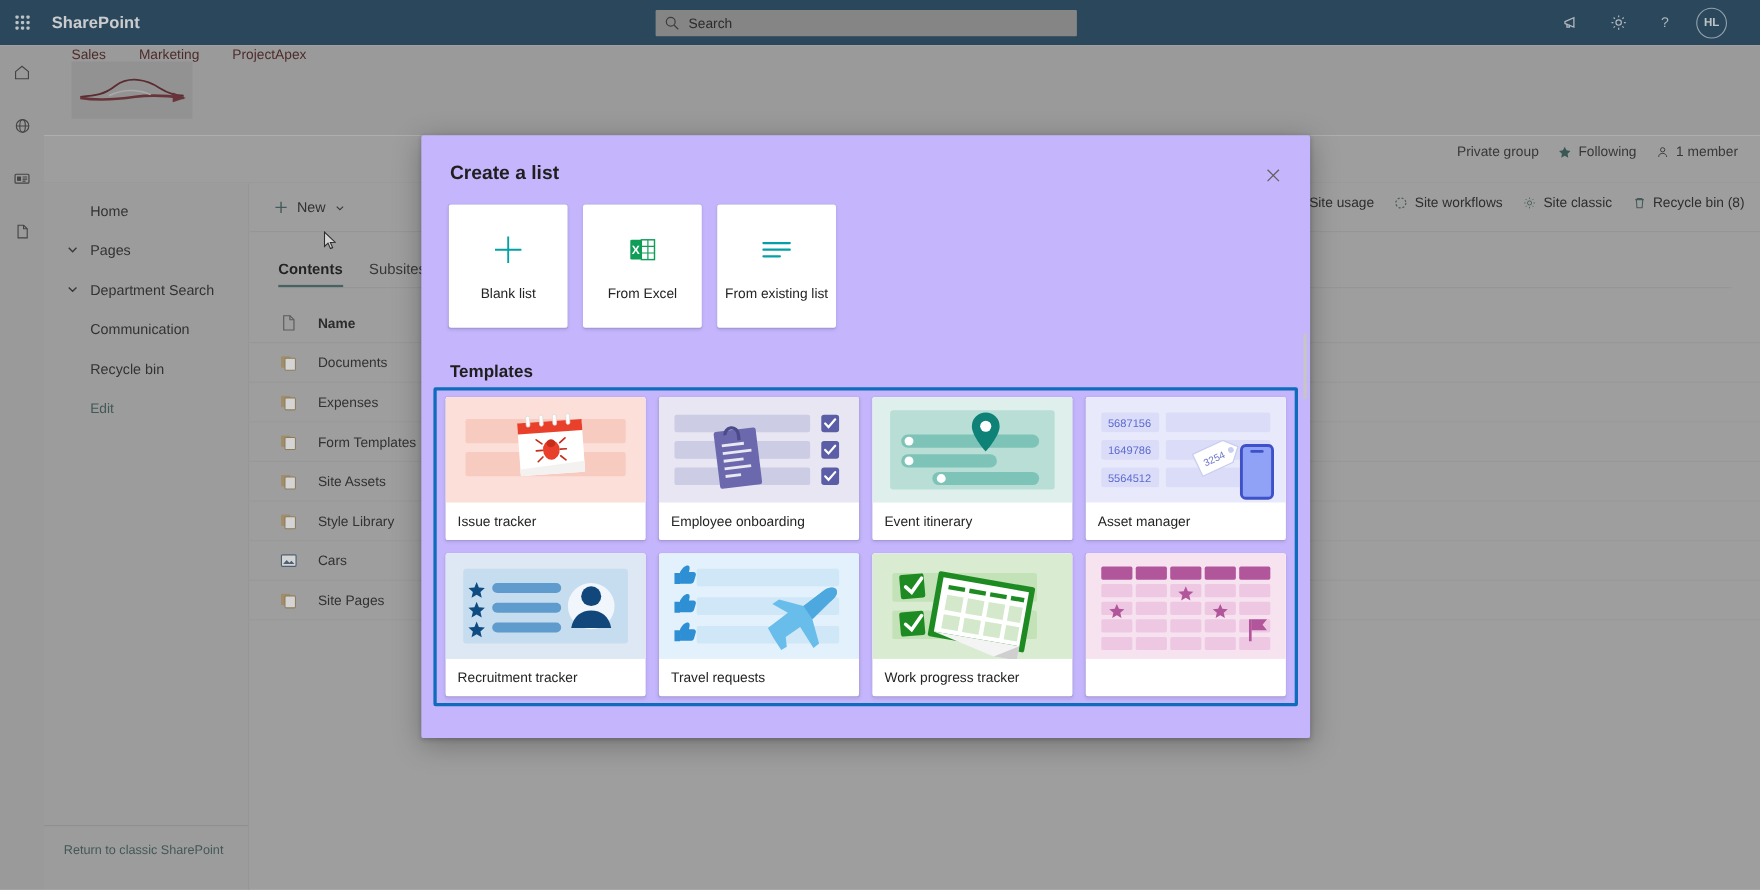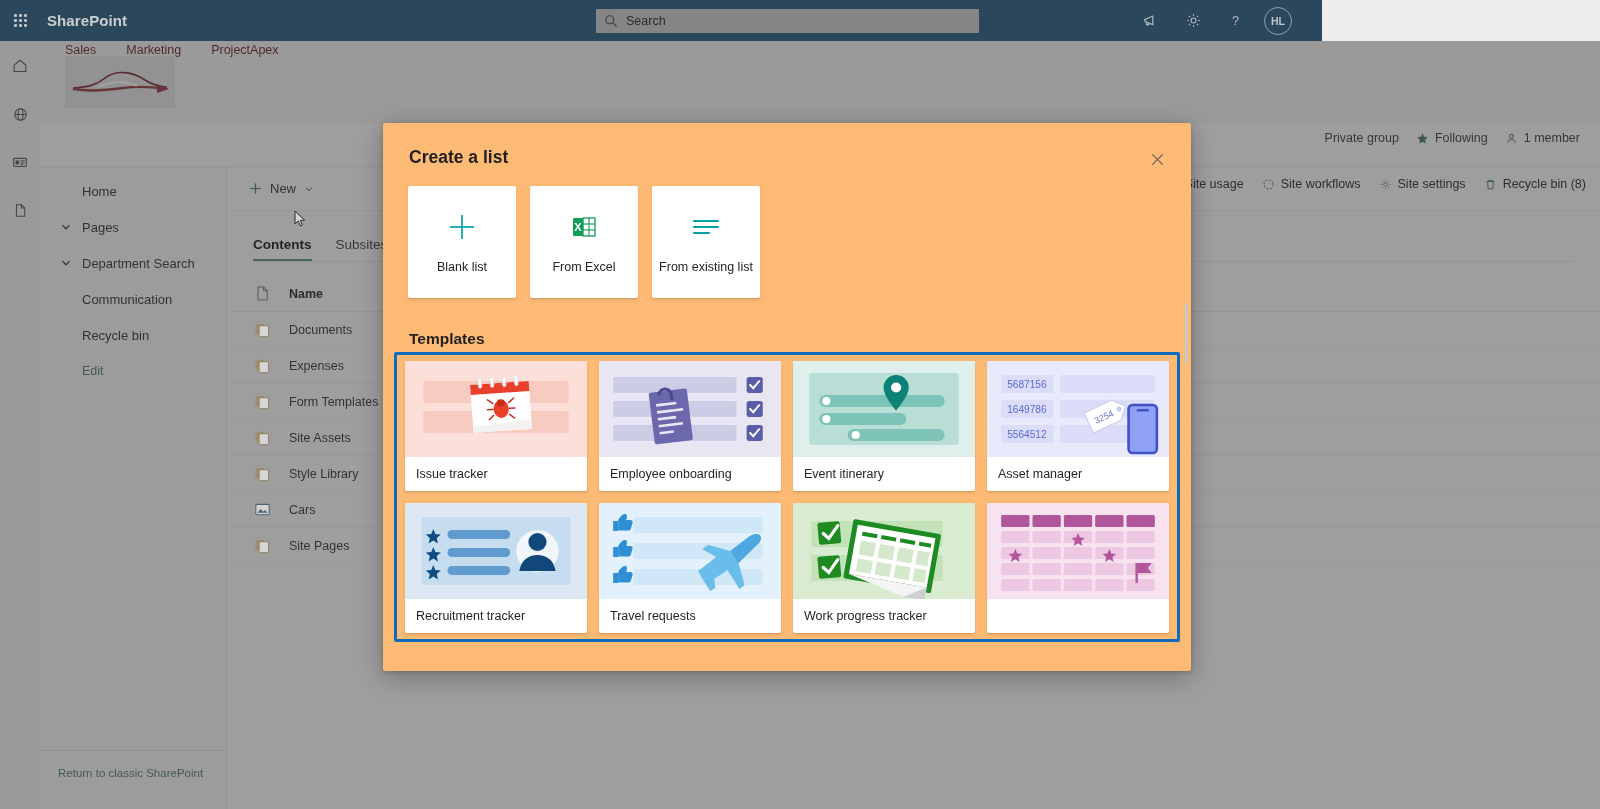--- a/index.html
+++ b/index.html
@@ -10,21 +10,21 @@
     background: #f3f2f1;
   }
   #root { position: relative; width: 1600px; height: 809px; }
 
   
   .page { position: absolute; inset: 0; }
   .dim { filter: grayscale(0.55) brightness(0.88) contrast(0.92); }
 
   
   .suitebar {
-    position: absolute; top: 0; left: 0; width: 1322px; height: 41px;
+    position: absolute; top: 0; left: 0; width: 1600px; height: 41px;
     background: #03558e; display: flex; align-items: center; color: #fff;
   }
   .waffle { width: 40px; height: 41px; display: flex; align-items: center; justify-content: center; }
   .waffle-grid { display: grid; grid-template-columns: repeat(3, 3px); grid-gap: 2px; }
   .waffle-grid i { width: 3px; height: 3px; background: #dfe9f2; border-radius: 1px; display: block; }
   .suite-title { font-size: 15px; font-weight: 600; letter-spacing: .1px; margin-left: 7px; color: #f2f6fa; }
   .search-wrap {
     position: absolute; left: 596px; top: 9px; width: 383px; height: 24px;
     background: #9b9b9b; display: flex; align-items: center; padding: 0 8px; border-radius: 1px;
   }
@@ -76,21 +76,21 @@
   .tabs-rule { margin: 0 26px; height: 1px; background: #aeaeae; }
   .list-head { display: flex; align-items: center; height: 36px; padding-left: 26px; font-size: 12.5px; font-weight: 600; color: #2b2b2b; border-bottom: 1px solid #b2b2b2; }
   .list-row { display: flex; align-items: center; height: 36px; padding-left: 26px; font-size: 12.5px; color: #333; border-bottom: 1px solid #b4b4b4; }
   .li-ico { width: 19px; height: 19px; margin-right: 17px; flex: none; }
   .cursor { position: absolute; left: 294px; top: 210px; width: 12px; height: 18px; }
 
   
   .backdrop { position: absolute; inset: 0; background: rgba(0,0,0,0.02); }
   .dialog {
     position: absolute; left: 383px; top: 123px; width: 808px; height: 548px;
-    background: #fdba74; border-radius: 2px;
+    background: #c4b5fd; border-radius: 2px;
     box-shadow: 0 6px 26px rgba(0,0,0,.28), 0 1px 4px rgba(0,0,0,.18);
   }
   .dlg-title { position: absolute; left: 26px; top: 24px; font-size: 17.5px; font-weight: 600; color: #201f1e; }
   .dlg-close { position: absolute; right: 18px; top: 20px; width: 32px; height: 32px; display: flex; align-items: center; justify-content: center; color: #605e5c; }
 
   .create-row { position: absolute; left: 25px; top: 63px; display: flex; gap: 14px; }
   .create-card {
     width: 108px; height: 112px; background: #fff; border-radius: 2px;
     box-shadow: 0 1.6px 3.6px rgba(0,0,0,.10), 0 0.3px 0.9px rgba(0,0,0,.09);
     display: flex; flex-direction: column; align-items: center; justify-content: center; gap: 16px;
@@ -289,21 +289,21 @@
             <svg width="13" height="13" viewBox="0 0 16 16" fill="none" stroke="#2c6f68" stroke-width="1.3" stroke-dasharray="2.4 2">
                 <circle cx="8" cy="8" r="5.6"></circle>
               </svg>
             <span>Site workflows</span>
           </span>
           <span class="itm">
             <svg width="13" height="13" viewBox="0 0 20 20" fill="none" stroke="#2c6f68" stroke-width="1.25">
                 <circle cx="10" cy="10" r="2.9"></circle>
                 <path d="M10 2.4v2M10 15.6v2M17.6 10h-2M4.4 10h-2M15.4 4.6l-1.4 1.4M6 14l-1.4 1.4M15.4 15.4L14 14M6 6 4.6 4.6"></path>
               </svg>
-            <span>Site settings</span>
+            <span>Site classic</span>
           </span>
           <span class="itm">
             <svg width="13" height="13" viewBox="0 0 16 16" fill="none" stroke="#2c6f68" stroke-width="1.2">
                 <path d="M3.2 4.3h9.6M5.4 4.3V3h5.2v1.3M4.4 4.3l.7 9h5.8l.7-9"></path>
               </svg>
             <span>Recycle bin (8)</span>
           </span>
         </span>
       </div>
 

